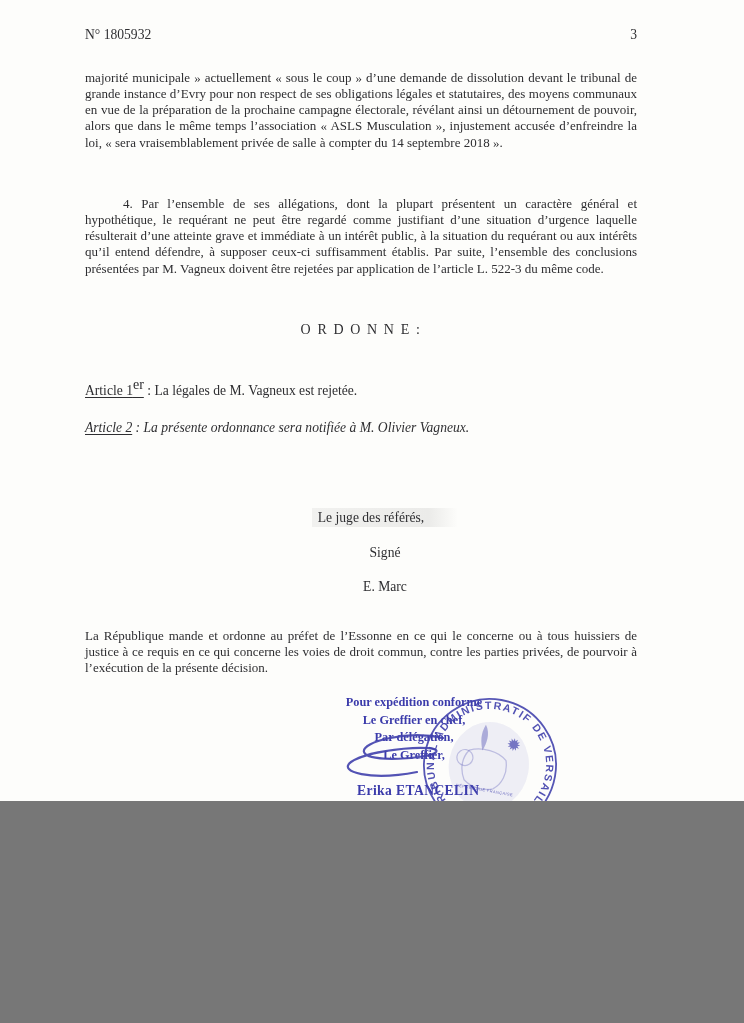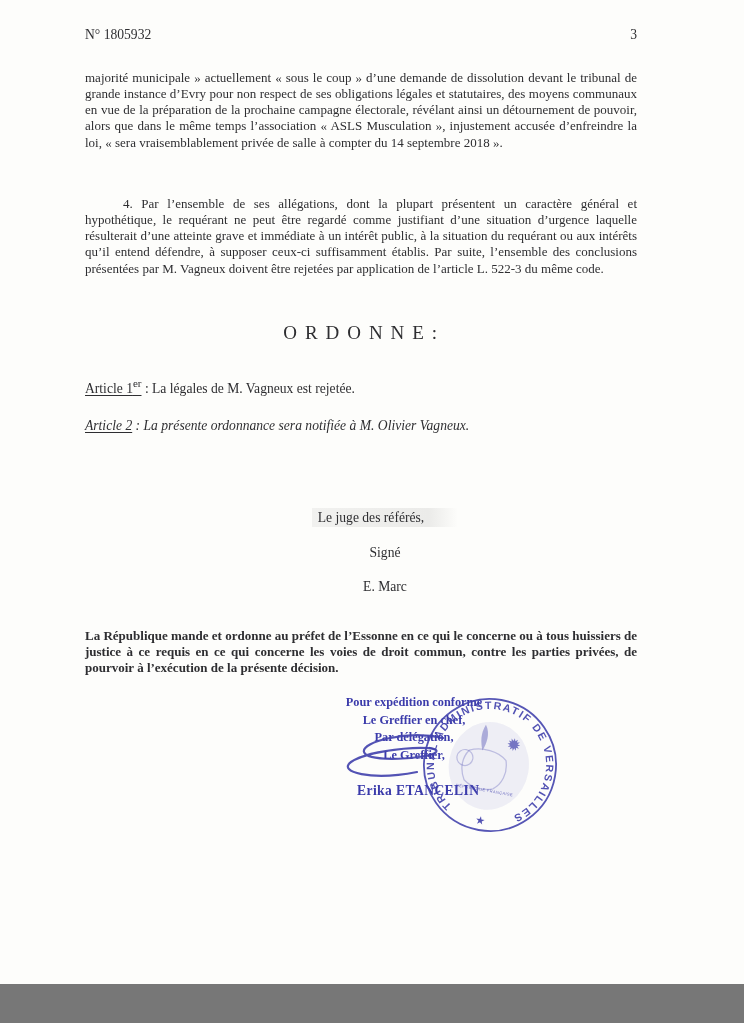--- a/index.html
+++ b/index.html
@@ -1,41 +1,41 @@
 <!DOCTYPE html>
 <html lang="fr"><head>
 <meta charset="utf-8">
 <style>
   html,body{margin:0;padding:0;background:#777;}
   .page{
     position:relative;
-    width:744px;height:984px;
+    width:744px;height:801px;
     margin:0 auto;
     background:#fdfdfb;
     font-family:"Liberation Serif", serif;
     color:#2e2e31;
     overflow:hidden;
   }
   .abs{position:absolute;}
   .col{left:85px;width:552px;}
   .para{
     font-size:13px;line-height:16.15px;
     text-align:justify;
   }
   .indent{text-indent:38px;}
   .header-row{top:27px;font-size:13.6px;}
   .docnum{left:85px;}
   .pagenum{left:85px;width:552px;text-align:right;}
   .ordonne{
     top:322px;left:85px;width:552px;
-    text-align:center;font-size:19px;letter-spacing:1.6px;
+    text-align:center;font-size:14px;letter-spacing:1.6px;
   }
   .article-line{font-size:13.6px;}
   .article-label{text-decoration:underline;text-underline-offset:2px;}
-  .article-label sup{font-size:11px;}
+  .article-label sup{font-size:14px;}
   .date-line{top:458px;font-size:13.6px;}
   .sigblock{left:85px;width:600px;text-align:center;font-size:13.6px;}
   .judge-line span{
     background:linear-gradient(90deg,#f1f1ef 0%,#ebebe9 80%,rgba(235,235,233,0) 100%);
     padding:2px 34px 2px 6px;
   }
   .stamp-lines{
     left:344px;top:694px;width:140px;
     text-align:center;
     color:#3b3bab;
@@ -72,21 +72,21 @@
     <span class="article-label"><span>Article 2</span><sup></sup></span><span> : La présente ordonnance sera notifiée à M. Olivier Vagneux.</span>
   </div>
 
 
   <div class="abs sigblock judge-line" style="top:510px;">
     <span>Le juge des référés,</span>
   </div>
   <div class="abs sigblock" style="top:579px;">E. Marc</div>
   <div class="abs sigblock" style="top:545px;">Signé</div>
 
-  <div class="abs col para" style="top:628px;font-weight:bold;">La République mande et ordonne au préfet de l’Essonne en ce qui le concerne ou à tous huissiers de justice à ce requis en ce qui concerne les voies de droit commun, contre les parties privées, de pourvoir à l’exécution de la présente décision.</div>
+  <div class="abs col para" style="top:628px;">La République mande et ordonne au préfet de l’Essonne en ce qui le concerne ou à tous huissiers de justice à ce requis en ce qui concerne les voies de droit commun, contre les parties privées, de pourvoir à l’exécution de la présente décision.</div>
 
   <div class="abs stamp-lines">
     <div>Pour expédition conforme</div>
     <div>Le Greffier en chef,</div>
     <div>Par délégation,</div>
     <div>Le Greffier,</div>
   </div>
 
   <svg class="abs sig-svg" width="122" height="58" viewBox="0 0 122 58">
     <path d="M 106,6 C 70,-2 24,10 27,20 C 30,31 92,27 99,20 C 106,12 34,16 14,30 C 0,40 34,49 80,40" fill="none" stroke="#4444ae" stroke-width="2.2" stroke-linecap="round" opacity="0.92"></path>

